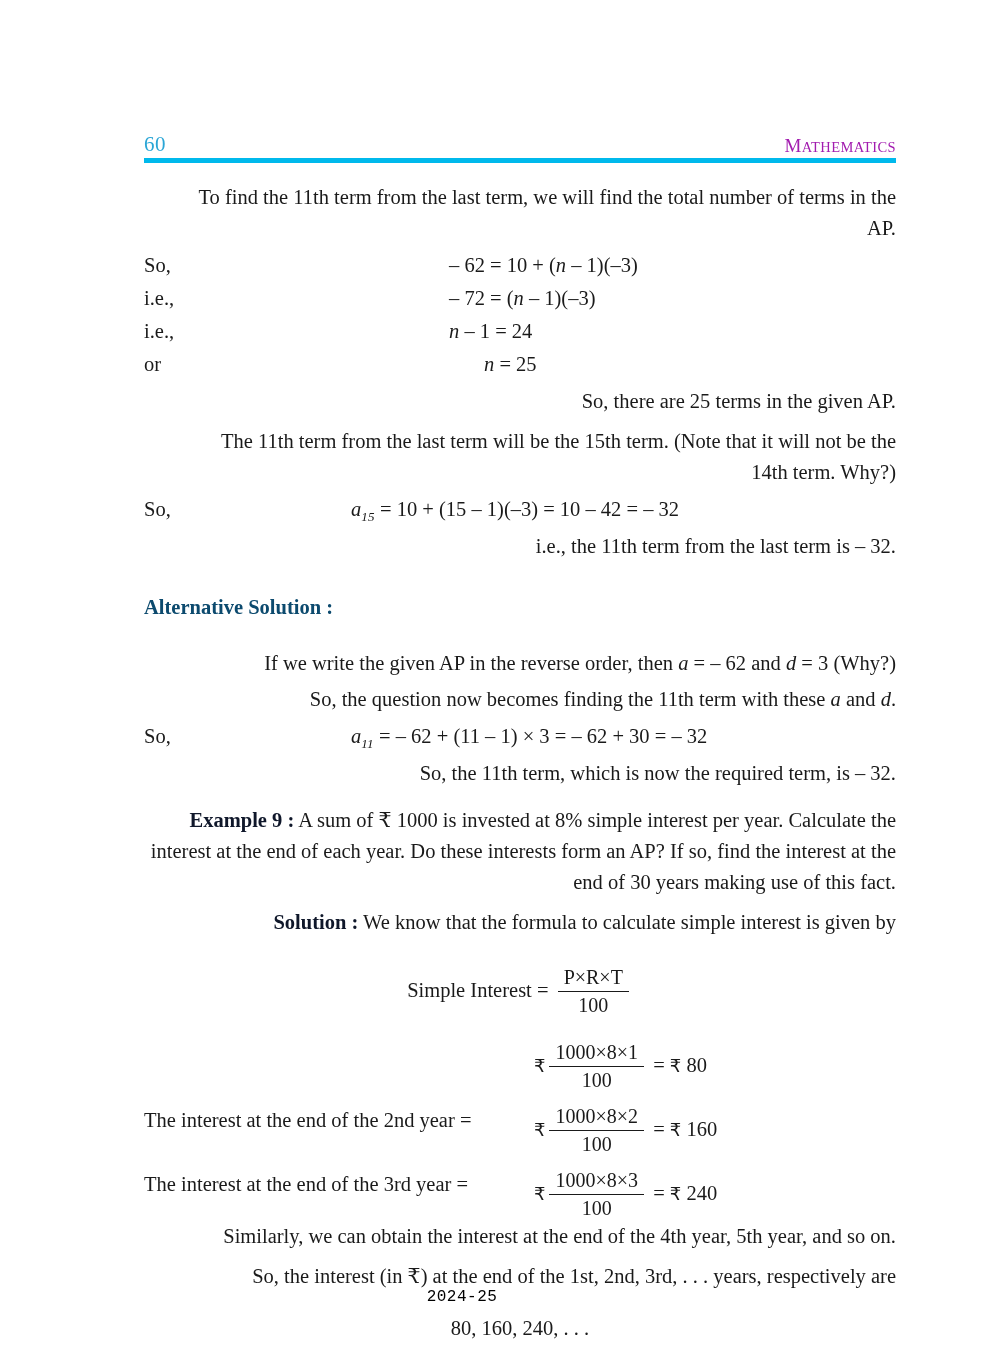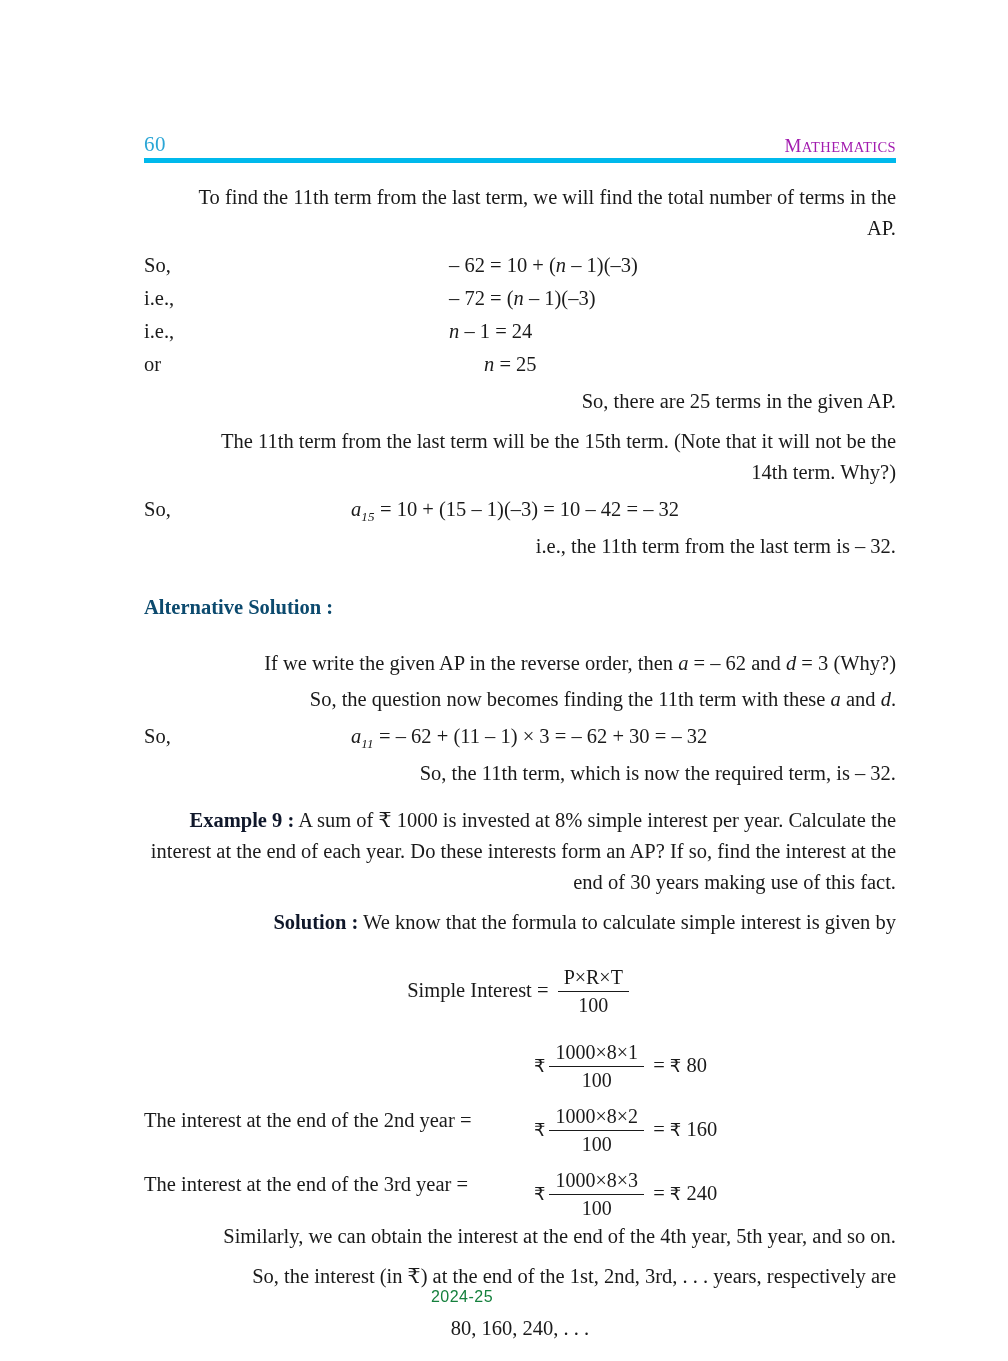--- a/index.html
+++ b/index.html
@@ -148,23 +148,23 @@
 
   .rupee { font-family: "DejaVu Sans", sans-serif; font-size: 18px; }
 
   
   .footer {
     position: absolute;
     left: 0;
     top: 1288px;
     width: 892px;
     text-align: center;
-    font-family: Liberation Sans, sans-serif;
+    font-family: Liberation Mono, monospace;
     font-size: 16px;
-    color: #15803d;
+    color: #000000;
     letter-spacing: 0.5px;
   }
 </style>
 </head>
 <body>
 
 <div class="page">
 
   <div class="header">
     <span class="page-num">60</span>

